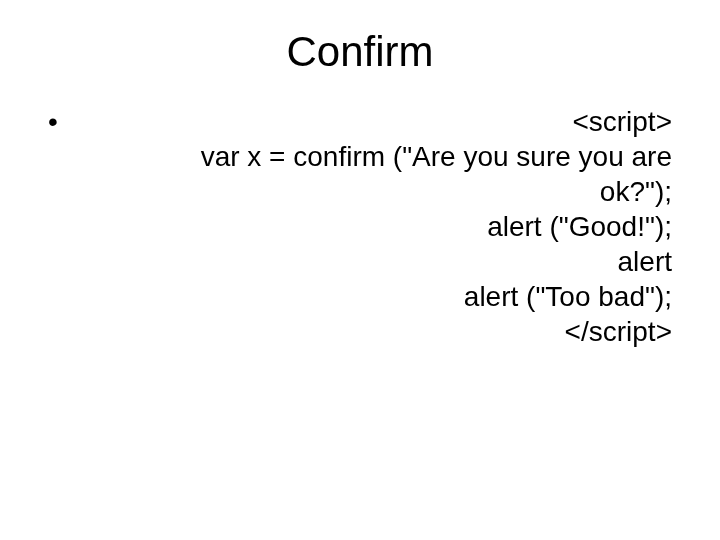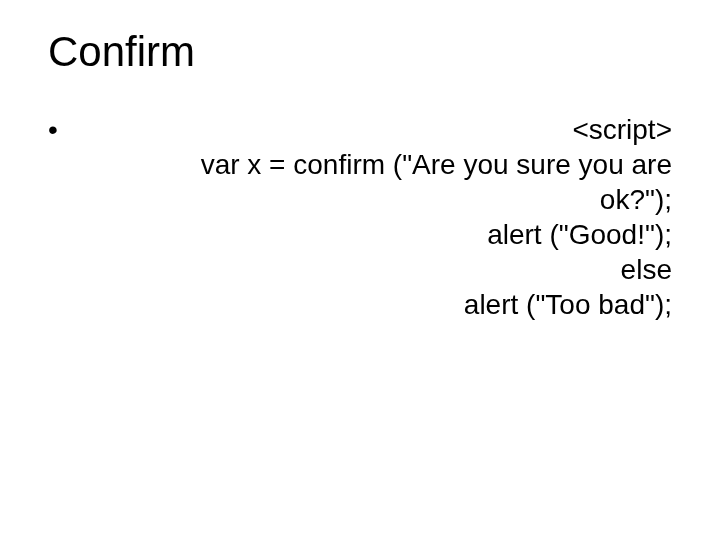--- a/index.html
+++ b/index.html
@@ -11,23 +11,24 @@
     font-family: Arial, Helvetica, sans-serif;
     color: #000000;
   }
   .slide {
     box-sizing: border-box;
     width: 720px;
     height: 540px;
     padding: 28px 48px 48px 48px;
   }
   .title {
+    text-align: center;
     font-size: 42px;
     font-weight: 400;
-    margin: 0 0 36px 0;
+    margin: 0 0 28px 0;
   }
   .bullets {
     margin: 0;
     padding: 0;
     list-style: none;
     text-align: right;
   }
   .bullets > li {
     position: relative;
     padding-left: 28px;
@@ -52,17 +53,18 @@
 <body>
 
 <div class="slide">
   <h1 class="title">Confirm</h1>
   <ul class="bullets">
     <li>
       <div class="code">&lt;script&gt;</div>
       <div class="code"> var x = confirm ("Are you sure you are</div>
       <div class="code">ok?");</div>
       <div class="code">     alert ("Good!");</div>
-      <div class="code"> else</div>
+      <div class="code"> alert</div>
       <div class="code">     alert ("Too bad");</div>
+      <div class="code">&lt;/script&gt;</div>
     </li>
   </ul>
 </div>
 
 </body></html>

